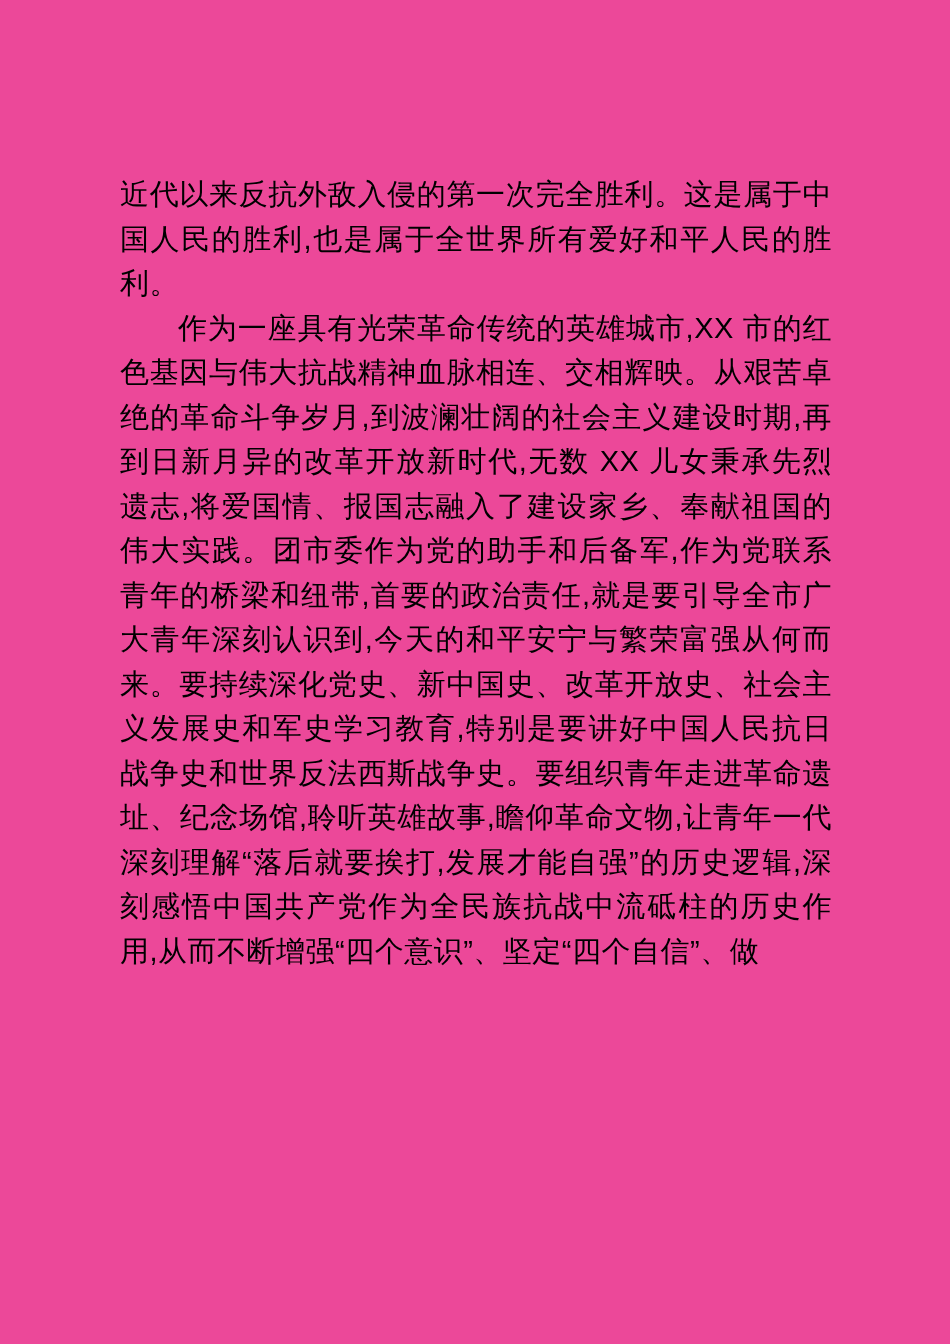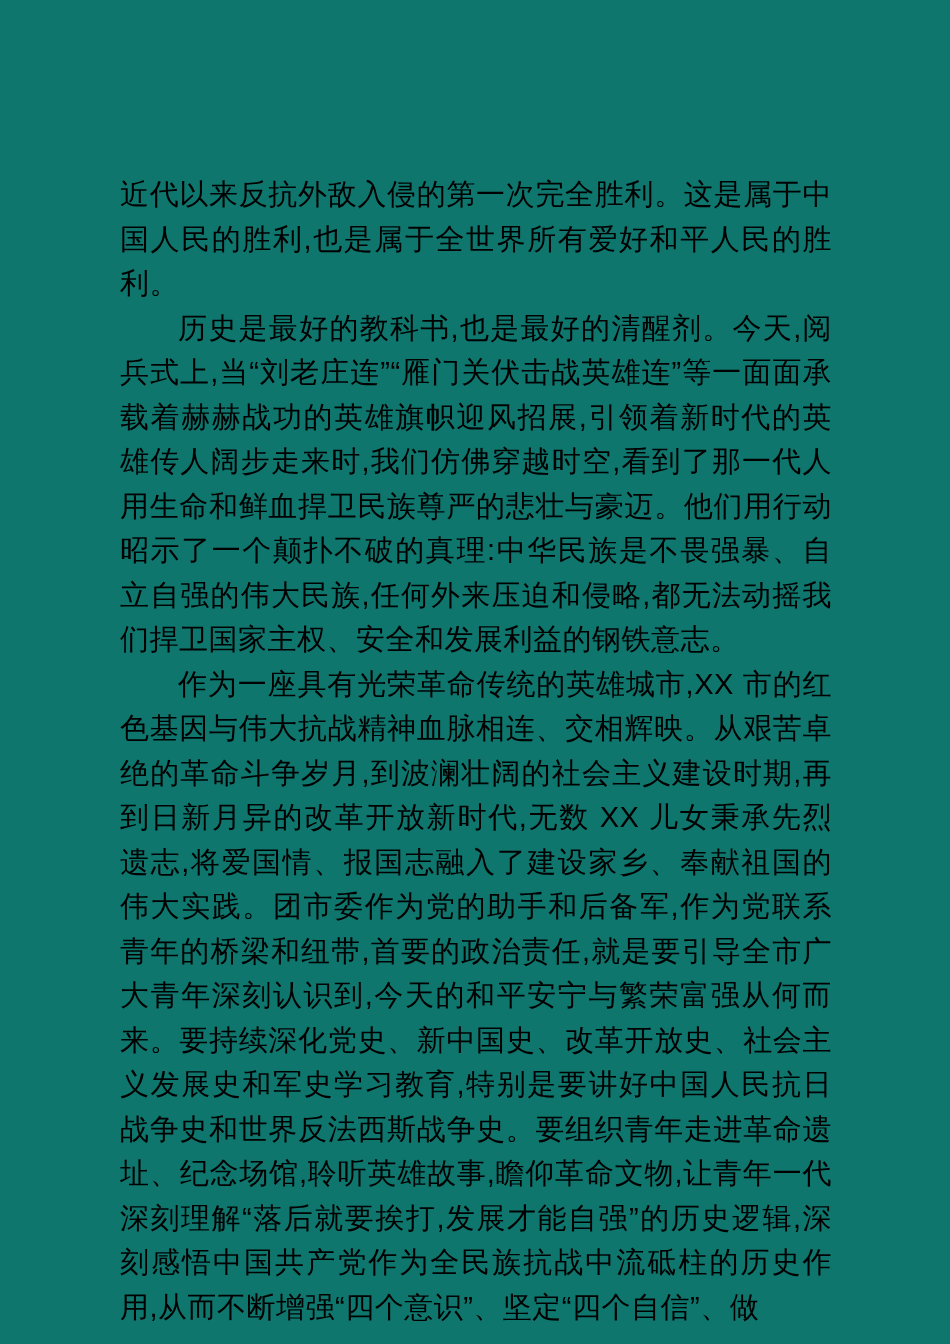--- a/index.html
+++ b/index.html
@@ -12,36 +12,35 @@
     background: #ffffff;
     color: #000000;
     font-family: "Liberation Sans", "DejaVu Sans", sans-serif;
     overflow: hidden;
   }
   .doc-page {
     box-sizing: border-box;
     width: 950px;
     height: 1344px;
     padding: 172px 118px 0 120px;
-    background: #0f766e;
+    background: #ec4899;
   }
   .doc-page p {
     margin: 0;
     padding: 0;
     font-size: 29px;
     line-height: 44.5px;
     text-align: justify;
     text-justify: inter-ideograph;
     letter-spacing: 0.5px;
     word-break: break-all;
   }
   .doc-page p.indent {
     text-indent: 2em;
   }
 </style>
 </head>
 <body>
 
 <div class="doc-page">
   <p>近代以来反抗外敌入侵的第一次完全胜利。这是属于中国人民的胜利,也是属于全世界所有爱好和平人民的胜利。</p>
-  <p class="indent">历史是最好的教科书,也是最好的清醒剂。今天,阅兵式上,当“刘老庄连”“雁门关伏击战英雄连”等一面面承载着赫赫战功的英雄旗帜迎风招展,引领着新时代的英雄传人阔步走来时,我们仿佛穿越时空,看到了那一代人用生命和鲜血捍卫民族尊严的悲壮与豪迈。他们用行动昭示了一个颠扑不破的真理:中华民族是不畏强暴、自立自强的伟大民族,任何外来压迫和侵略,都无法动摇我们捍卫国家主权、安全和发展利益的钢铁意志。</p>
   <p class="indent">作为一座具有光荣革命传统的英雄城市,XX 市的红色基因与伟大抗战精神血脉相连、交相辉映。从艰苦卓绝的革命斗争岁月,到波澜壮阔的社会主义建设时期,再到日新月异的改革开放新时代,无数 XX 儿女秉承先烈遗志,将爱国情、报国志融入了建设家乡、奉献祖国的伟大实践。团市委作为党的助手和后备军,作为党联系青年的桥梁和纽带,首要的政治责任,就是要引导全市广大青年深刻认识到,今天的和平安宁与繁荣富强从何而来。要持续深化党史、新中国史、改革开放史、社会主义发展史和军史学习教育,特别是要讲好中国人民抗日战争史和世界反法西斯战争史。要组织青年走进革命遗址、纪念场馆,聆听英雄故事,瞻仰革命文物,让青年一代深刻理解“落后就要挨打,发展才能自强”的历史逻辑,深刻感悟中国共产党作为全民族抗战中流砥柱的历史作用,从而不断增强“四个意识”、坚定“四个自信”、做</p>
 </div>
 
 </body></html>

